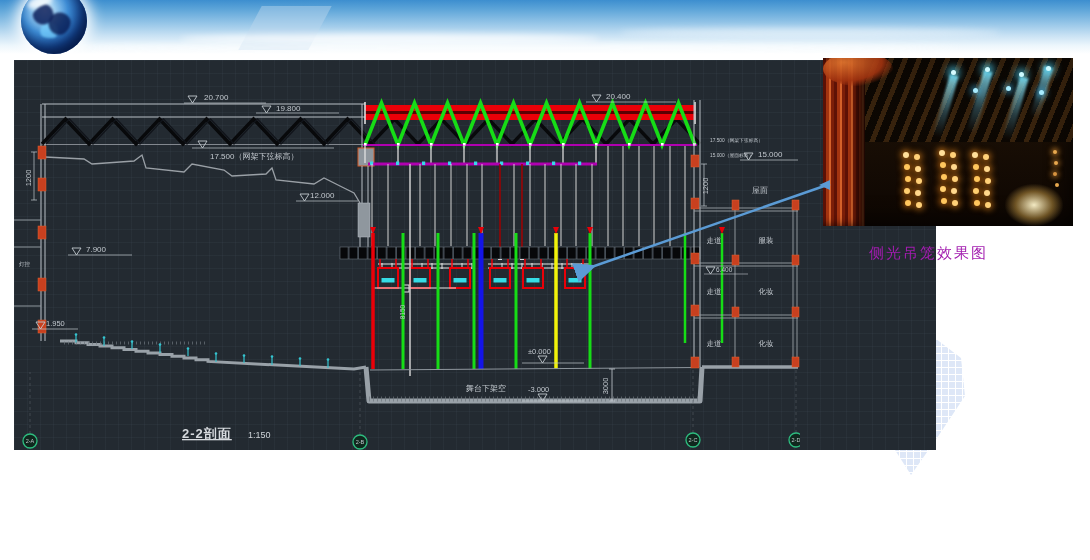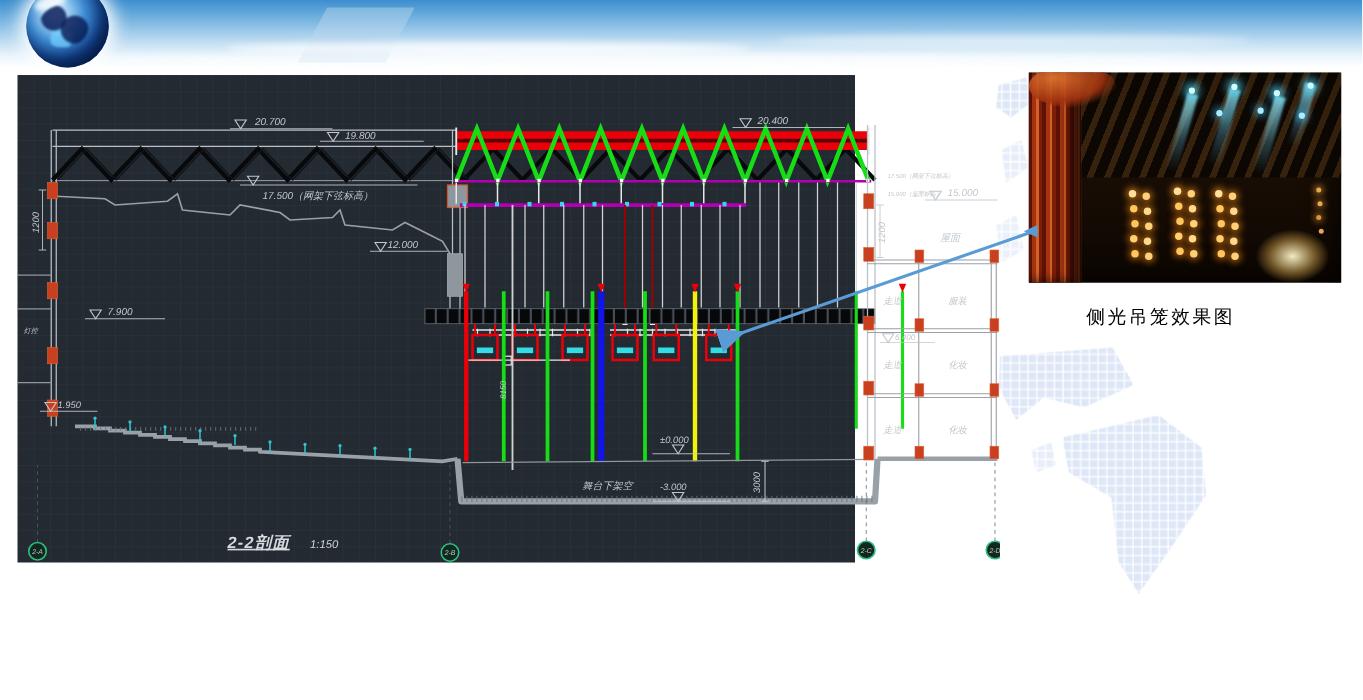--- a/index.html
+++ b/index.html
@@ -21,25 +21,25 @@
          background:
            radial-gradient(circle at 30% 30%, rgba(10,30,90,.85) 0 26%, transparent 30%),
            radial-gradient(circle at 72% 58%, rgba(8,25,80,.8) 0 30%, transparent 34%),
            radial-gradient(circle at 45% 80%, rgba(120,210,255,.7) 0 22%, transparent 28%);
          filter:blur(1px);}
   .globe::before{content:"";position:absolute;left:6px;top:8px;width:26px;height:12px;border-radius:50%;
          background:rgba(255,255,255,.8);filter:blur(2px);transform:rotate(-18deg);}
   
   .wm{position:absolute;left:795px;top:60px;pointer-events:none;}
   
-  .cad{position:absolute;left:14px;top:60px;width:670px;height:390px;background:#232a31;
+  .cad{position:absolute;left:14px;top:60px;width:922px;height:390px;background:#232a31;
        background-image:
          linear-gradient(rgba(130,150,170,.06) 1px,transparent 1px),
          linear-gradient(90deg,rgba(130,150,170,.06) 1px,transparent 1px);
-       background-size:13px 13px;font-style:italic;}
+       background-size:13px 13px;}
   .cad svg{position:absolute;left:0;top:0;}
   text{fill:#c2c8ce;font-family:"Liberation Sans","DejaVu Sans",sans-serif;}
   .t8{font-size:8px;} .t7{font-size:7.5px;} .t6{font-size:6.5px;} .t5{font-size:5.5px;} .t4{font-size:4.8px;}
   .title{font-size:13px;font-weight:bold;fill:#d6dade;text-decoration:underline;letter-spacing:1px;}
   .scaletxt{font-size:9px;fill:#cfd4d9;}
   
   .photo{position:absolute;left:823px;top:58px;width:250px;height:168px;overflow:hidden;
          background:linear-gradient(180deg,#140b04 0%,#1a0f05 40%,#0d0602 100%);
          box-shadow:inset 0 0 26px rgba(0,0,0,.9);}
   .curtain{position:absolute;left:0;top:0;width:42px;height:168px;
@@ -73,21 +73,21 @@
         12px 38px 0 0 #ffd98f,12px 38px 6px 2px rgba(255,150,30,.6),
         2px 48px 0 0 #ffc75e,2px 48px 6px 2px rgba(255,140,20,.6),
         13px 50px 0 0 #ffd27a,13px 50px 6px 2px rgba(255,150,30,.6);}
   .col1{left:80px;top:94px;} .col2{left:116px;top:92px;} .col3{left:149px;top:94px;}
   .rtower{position:absolute;left:230px;top:92px;width:4px;height:4px;border-radius:50%;background:#e8a84f;
       box-shadow:0 0 5px 2px rgba(230,150,50,.6),1px 11px 0 0 #e8a84f,1px 11px 5px 2px rgba(230,150,50,.5),
         0 22px 0 0 #d89440,0 22px 5px 2px rgba(230,150,50,.5),2px 33px 0 0 #e8a84f;}
   .spot{position:absolute;left:182px;top:126px;width:58px;height:42px;
       background:radial-gradient(ellipse at center,rgba(255,246,205,.95) 0%,rgba(255,200,90,.4) 45%,transparent 72%);}
   .caption{position:absolute;left:869px;top:244px;width:220px;
-      font-family:"Liberation Serif","DejaVu Serif",serif;font-size:15px;color:#000000;letter-spacing:2px;}
+      font-family:"Liberation Serif","DejaVu Serif",serif;font-size:15px;color:#a21caf;letter-spacing:2px;}
   
   .arrow-layer{position:absolute;left:0;top:0;width:1090px;height:560px;pointer-events:none;}
 </style>
 </head>
 <body>
 
 <div class="slide">
 
   <div class="sky">
     <div class="skyshape"></div>

